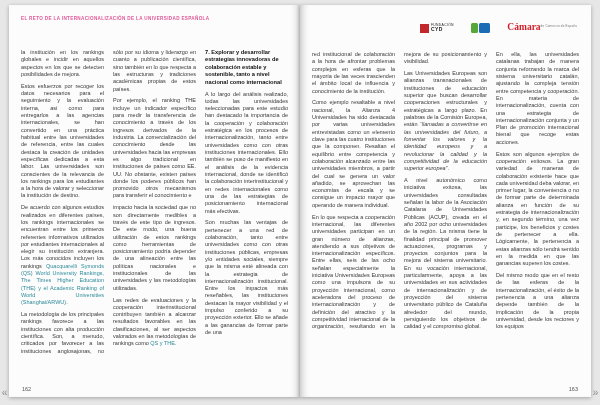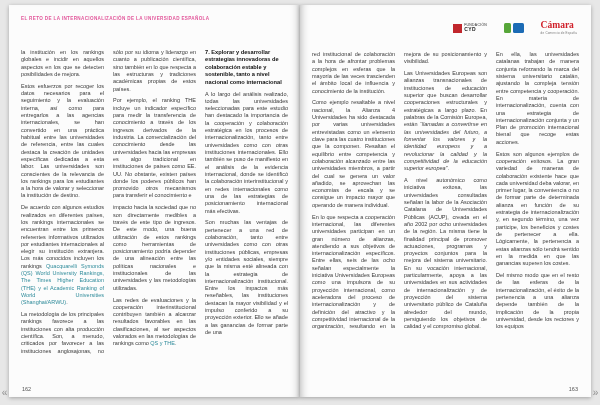--- a/index.html
+++ b/index.html
@@ -32,21 +32,21 @@
 
   .logos-row { display:flex; justify-content:flex-end; align-items:center; gap:17px; padding:2px 2px 0 0; }
   .logo.cyd { display:flex; gap:2.5px; align-items:center; }
   .cyd-square { width:9px; height:9px; background:#c1272d; display:inline-block; }
   .cyd-text { display:flex; flex-direction:column; line-height:1.05; color:#222; }
   .cyd-line1 { font-size:3.4px; letter-spacing:.3px; }
   .cyd-line2 { font-size:5px; font-weight:bold; letter-spacing:.4px; }
   .logo.partner { display:flex; gap:1.5px; align-items:center; }
   .pg { width:7px; height:10px; background:#57a639; border-radius:1.5px; display:inline-block; }
   .pb { width:11px; height:10px; background:#1c6bb5; border-radius:1.5px; display:inline-block; }
-  .logo.camara { display:flex; flex-direction:column; align-items:flex-start; }
+  .logo.camara { display:flex; flex-direction:row; align-items:flex-start; }
   .camara-main { font-family:"Liberation Serif", serif; font-weight:bold; font-size:9.5px; color:#d0202a; line-height:1; }
   .camara-sub { font-size:3px; color:#777; margin-top:1px; letter-spacing:.2px; }
 
   .page-body {
     margin-top:9px; height:330px; overflow:hidden;
     column-count:3; column-gap:9px; column-fill:balance;
     font-size:5.5px; line-height:1.33; text-align:justify;
     color:#3a3a3a; hyphens:auto; word-break:normal;
   }
   .page-body p { margin:0 0 4.5px 0; }

